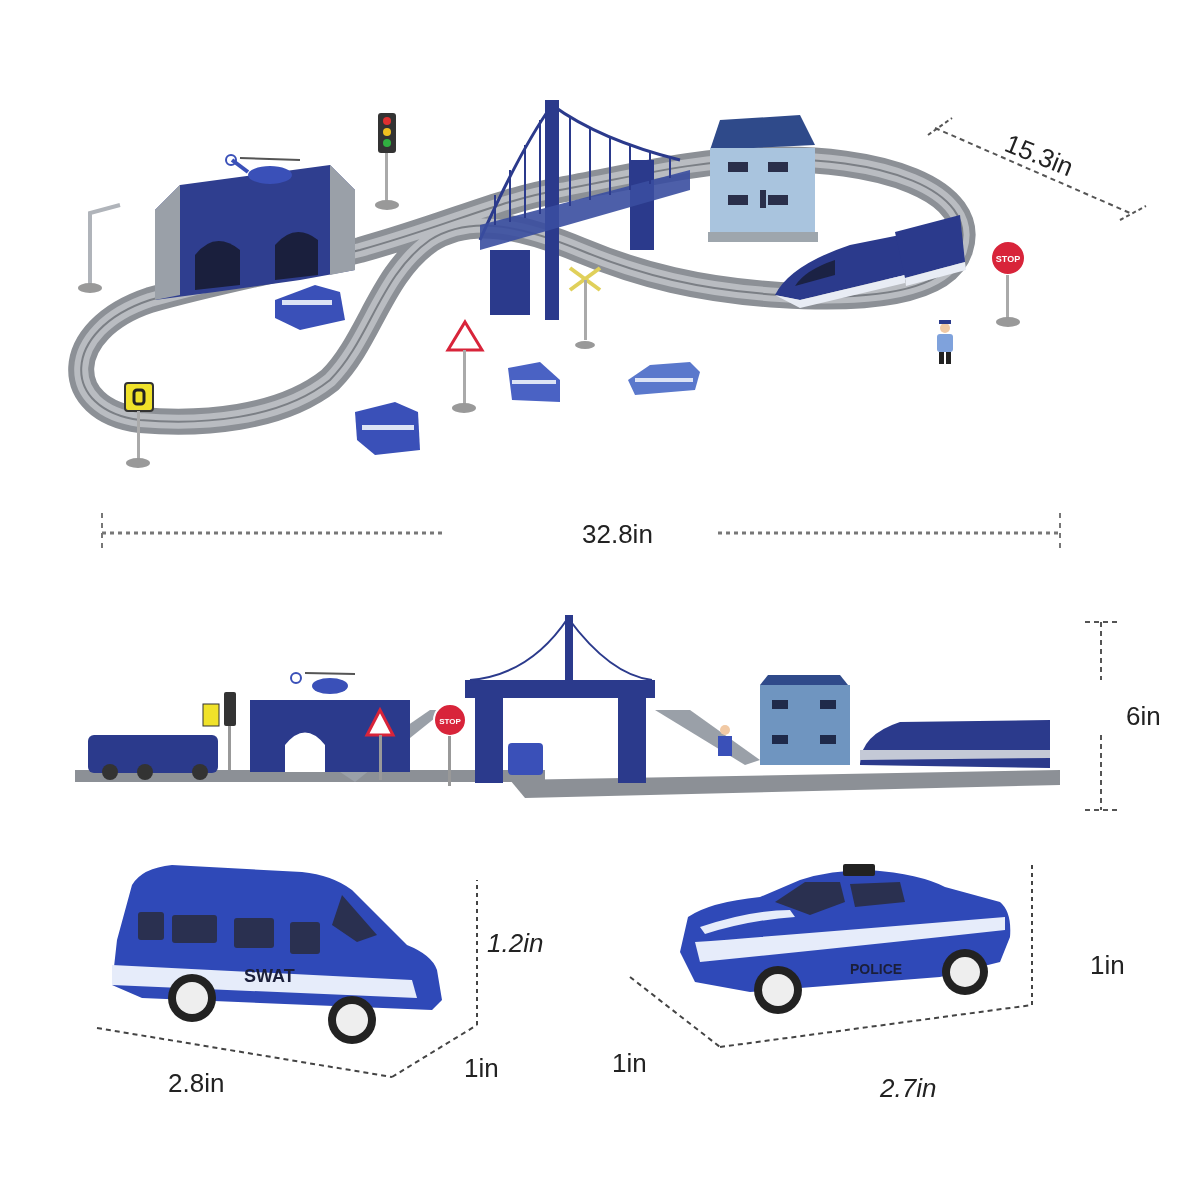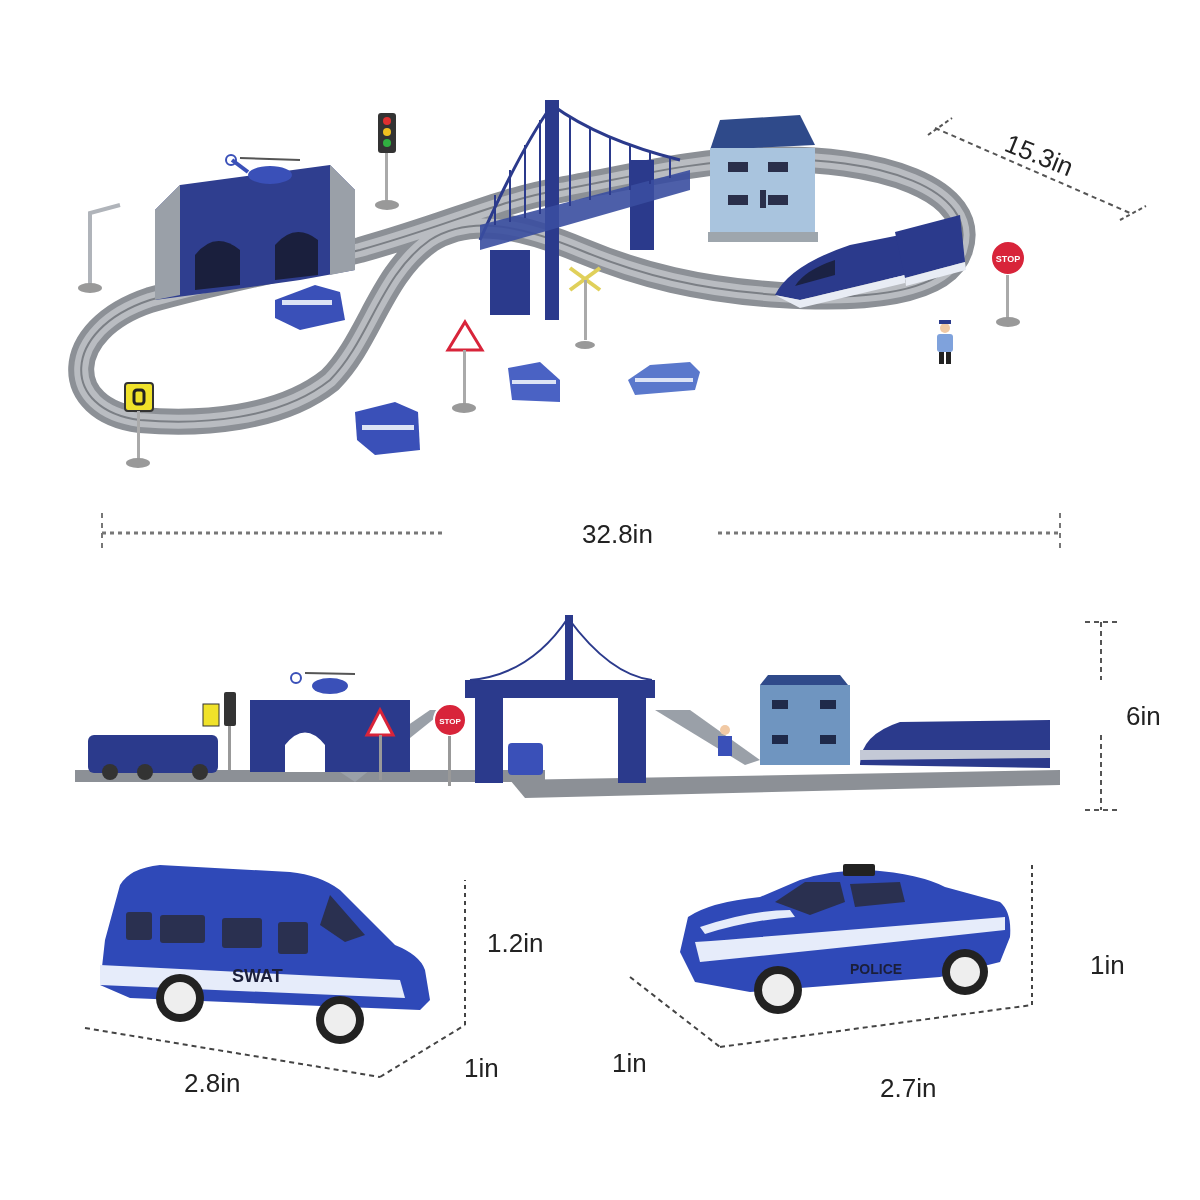--- a/index.html
+++ b/index.html
@@ -226,21 +226,21 @@
 
   <svg width="1200" height="230" viewBox="0 0 1200 230">
     <line x1="1101" y1="22" x2="1101" y2="80" stroke="#555" stroke-width="2" stroke-dasharray="5,4"></line>
     <line x1="1101" y1="135" x2="1101" y2="210" stroke="#555" stroke-width="2" stroke-dasharray="5,4"></line>
     <line x1="1085" y1="22" x2="1118" y2="22" stroke="#555" stroke-width="2" stroke-dasharray="5,4"></line>
     <line x1="1085" y1="210" x2="1118" y2="210" stroke="#555" stroke-width="2" stroke-dasharray="5,4"></line>
   </svg>
 </div>
 <div class="dim-label" style="left:1082px;top:701px;margin-left:44px;">6in</div>
 
-<div class="abs" style="left:0;top:850px;width:600px;height:260px;">
+<div class="abs" style="left:12px;top:850px;width:600px;height:260px;">
   <svg width="600" height="260" viewBox="0 0 600 260">
     <path d="M105,90 L120,35 Q130,18 160,15 L290,22 Q320,25 340,40 L395,95 Q420,105 425,120 L430,150 L420,160 L130,148 L100,135 Z" fill="#2f49b8"></path>
     <path d="M100,115 L400,130 L405,148 L100,135 Z" fill="#e6ecfa"></path>
     <g fill="#2a3050">
       <rect x="126" y="62" width="26" height="28" rx="3"></rect>
       <rect x="160" y="65" width="45" height="28" rx="3"></rect>
       <rect x="222" y="68" width="40" height="30" rx="3"></rect>
       <rect x="278" y="72" width="30" height="32" rx="3"></rect>
       <path d="M330,45 L365,85 L345,92 L320,75 Z"></path>
     </g>
@@ -249,23 +249,23 @@
       <circle cx="180" cy="148" r="16" fill="#eee"></circle>
     <circle cx="340" cy="170" r="24" fill="#222"></circle>
       <circle cx="340" cy="170" r="16" fill="#eee"></circle>
   </svg>
   <svg width="600" height="260" viewBox="0 0 600 260">
     <line x1="85" y1="178" x2="380" y2="227" stroke="#444" stroke-width="2" stroke-dasharray="5,4"></line>
     <line x1="380" y1="227" x2="465" y2="175" stroke="#444" stroke-width="2" stroke-dasharray="5,4"></line>
     <line x1="465" y1="175" x2="465" y2="30" stroke="#444" stroke-width="2" stroke-dasharray="4,4"></line>
   </svg>
 </div>
-<div class="dim-label" style="left:487px;top:928px;">1.2in</div>
+<div class="dim-label" style="left:487px;top:928px;font-style:italic;">1.2in</div>
 <div class="dim-label" style="left:464px;top:1053px;">1in</div>
-<div class="dim-label" style="left:184px;top:1068px;">2.8in</div>
+<div class="dim-label" style="left:168px;top:1068px;">2.8in</div>
 
 <div class="abs" style="left:600px;top:822px;width:600px;height:260px;">
   <svg width="600" height="260" viewBox="0 0 600 260">
     <path d="M80,130 L88,95 Q110,80 160,75 L200,58 Q230,48 270,48 Q320,52 345,65 L400,80 Q412,90 410,115 L400,140 L340,155 L150,170 L95,160 Z" fill="#2f49b8"></path>
     <path d="M95,120 Q200,112 405,95 L405,108 Q250,125 100,140 Z" fill="#e6ecfa"></path>
     <path d="M100,105 Q150,88 190,88 L195,95 Q150,98 105,112 Z" fill="#e6ecfa"></path>
     <path d="M175,80 L205,60 L240,60 L245,80 L210,93 Z" fill="#2a3050"></path>
     <path d="M250,62 L300,60 L305,80 L255,85 Z" fill="#2a3050"></path>
     <rect x="243" y="42" width="32" height="12" rx="2" fill="#222"></rect>
     <text x="250" y="152" font-size="14" font-weight="bold" fill="#1b1f3a" font-family="Liberation Sans, sans-serif">POLICE</text>
@@ -275,13 +275,13 @@
       <circle cx="365" cy="150" r="15" fill="#eee"></circle>
   </svg>
   <svg width="600" height="260" viewBox="0 0 600 260">
     <line x1="30" y1="155" x2="120" y2="225" stroke="#444" stroke-width="2" stroke-dasharray="5,4"></line>
     <line x1="120" y1="225" x2="432" y2="183" stroke="#444" stroke-width="2" stroke-dasharray="5,4"></line>
     <line x1="432" y1="183" x2="432" y2="43" stroke="#444" stroke-width="2" stroke-dasharray="4,4"></line>
   </svg>
 </div>
 <div class="dim-label" style="left:1090px;top:950px;">1in</div>
 <div class="dim-label" style="left:612px;top:1048px;">1in</div>
-<div class="dim-label" style="left:880px;top:1073px;">2.7in</div>
+<div class="dim-label" style="left:880px;top:1073px;font-style:italic;">2.7in</div>
 
 </body></html>

